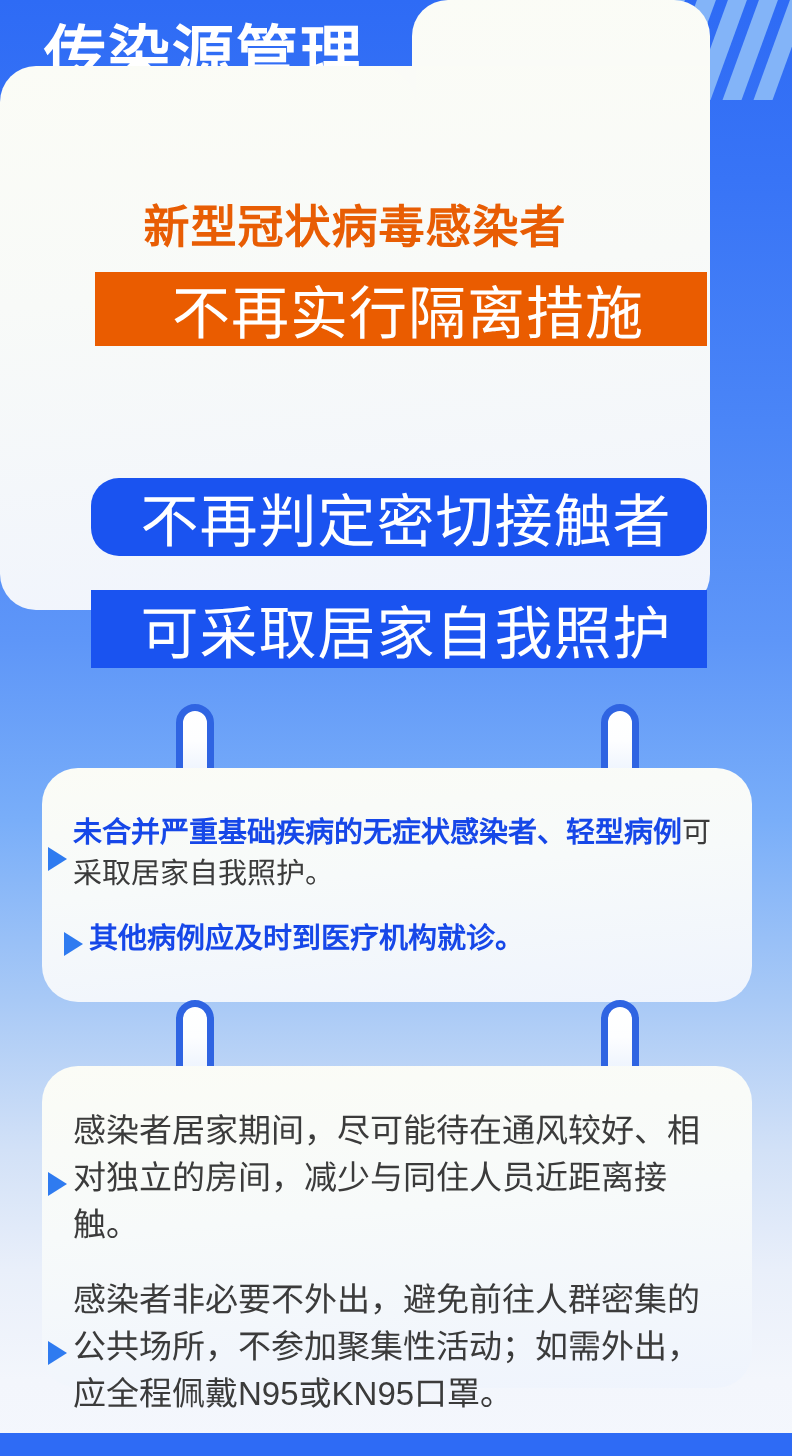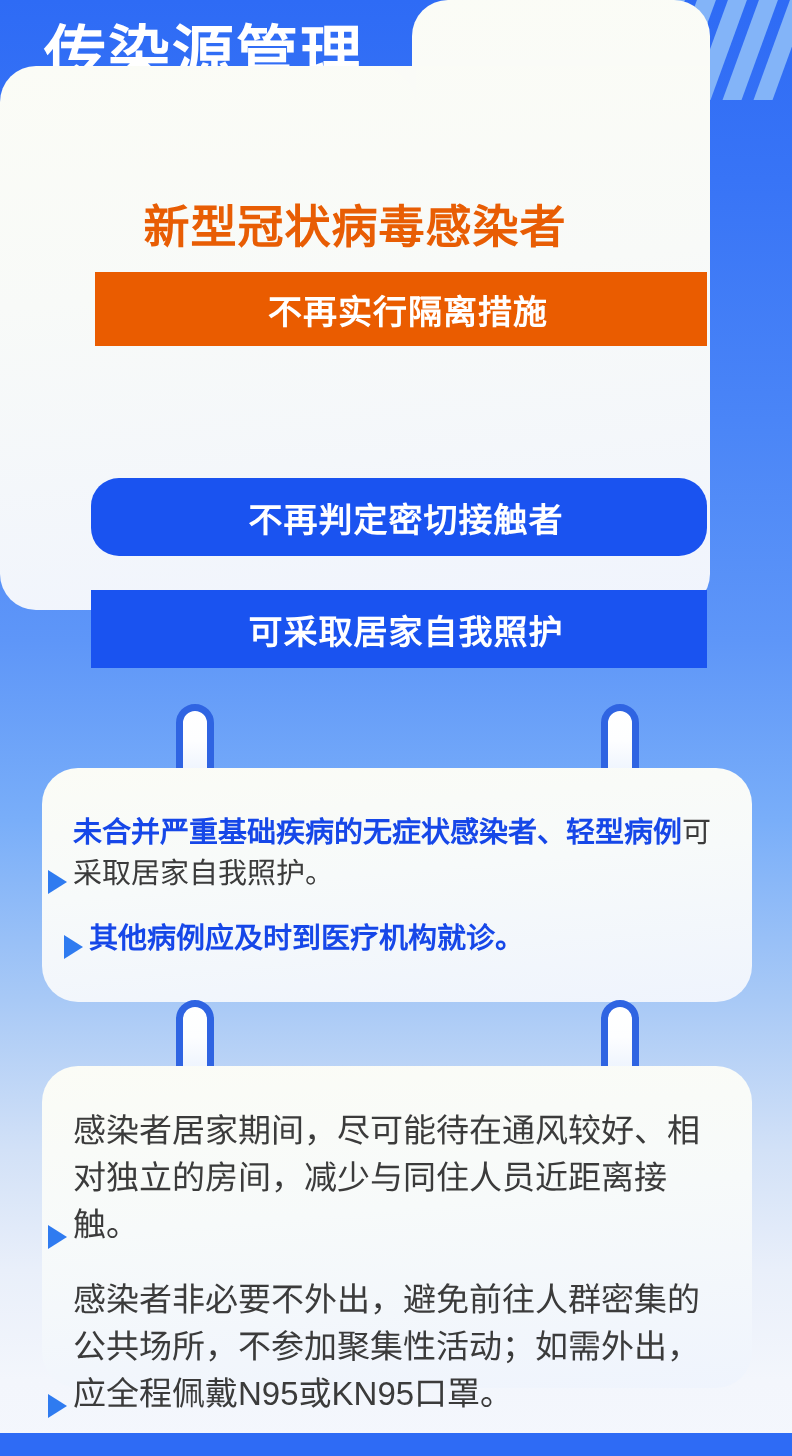--- a/index.html
+++ b/index.html
@@ -125,22 +125,22 @@
     white-space:nowrap;
   }
   #head-line-1 { top:190px; }
   #head-line-3 { top:358px; }
 
   .bar-orange, .bar-blue {
     position:absolute;
     display:flex;
     align-items:center;
     justify-content:center;
-    font-size:34px;
-    font-weight:bold;
+    font-size:58px;
+    font-weight:normal;
     color:#FFFFFF;
     letter-spacing:1px;
     white-space:nowrap;
     padding-left:14px;
   }
   .bar-orange {
     left:95px; top:272px;
     width:612px; height:74px;
     background:#EA5C00;
   }
@@ -162,21 +162,21 @@
     box-shadow:0 0 0 0 rgba(0,0,0,0);
   }
   #conn-1a { left:176px; top:704px; height:88px; }
   #conn-1b { left:601px; top:704px; height:88px; }
   #conn-2a { left:176px; top:1000px; height:88px; }
   #conn-2b { left:601px; top:1000px; height:88px; }
 
   .bullet-item {
     position:absolute;
     display:flex;
-    align-items:flex-end;
+    align-items:center;
   }
   .tri {
     flex:0 0 auto;
     width:0; height:0;
     border-left:19px solid #2F7BF0;
     border-top:12px solid transparent;
     border-bottom:12px solid transparent;
     margin-top:11px;
     margin-right:6px;
   }

